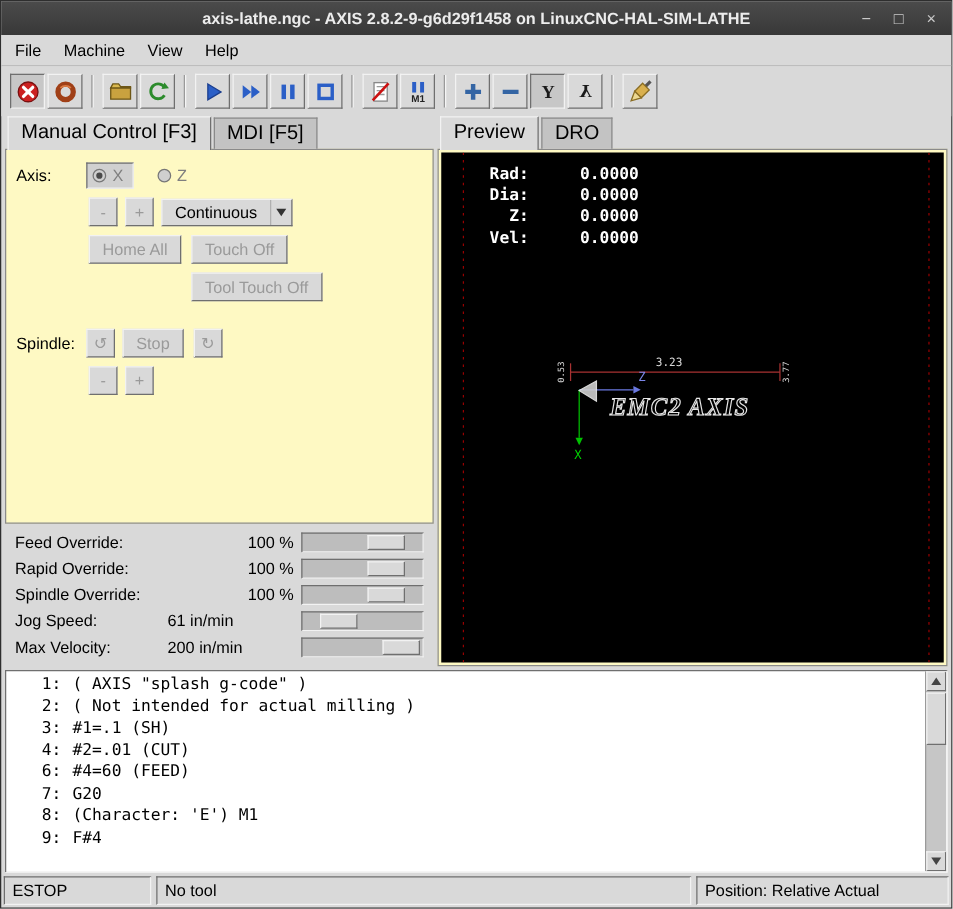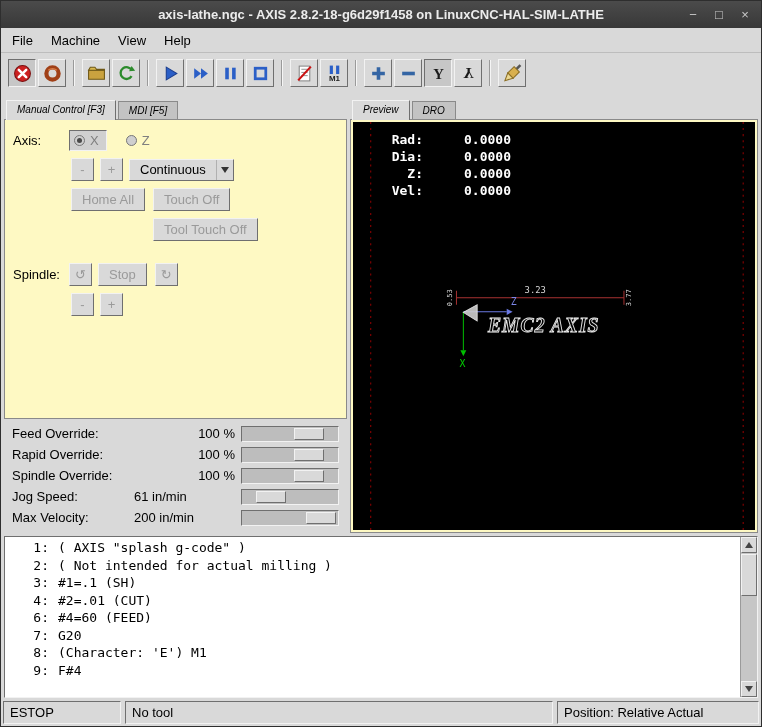--- a/index.html
+++ b/index.html
@@ -48,21 +48,21 @@
   .tbtn svg { width:19px; height:19px; display:block; }
   .tsep { width:2px; height:26px; border-left:1px solid #9a9a9a; border-right:1px solid #f5f5f5; margin:0 6px; }
   
   .main { flex:0 0 440px; display:flex; }
   .left-col { width:346px; flex:0 0 346px; display:flex; flex-direction:column; padding-left:3px; }
   .right-col { flex:1; display:flex; flex-direction:column; padding:0 3px; }
   .tabs-row { height:26px; flex:0 0 26px; display:flex; align-items:flex-end; padding-left:2px; }
   .tab {
     padding:3px 10px 3px 10px; background:#c3c3c3;
     border:1px solid #8a8a8a; border-bottom:none; margin-right:2px;
-    position:relative; top:0; font-size:10px;font-style:italic;
+    position:relative; top:0; font-size:16px;
   }
   .tab.active {
     background:#d9d9d9; padding-bottom:5px; z-index:2;
     border-top:1px solid #f2f2f2; border-left:1px solid #f2f2f2; border-right:1px solid #6f6f6f;
     margin-bottom:-1px;
   }
   .nb-content { border:1px solid #8a8a8a; background:#fef9c3; }
   .manual { height:300px; flex:0 0 300px; padding:10px 8px; }
   .row { display:flex; align-items:center; margin-bottom:7px; }
   .lbl { width:56px; flex:0 0 56px; }
@@ -128,21 +128,21 @@
   .cell-estop { width:118px; flex:0 0 118px; }
   .cell-tool { flex:1; }
   .cell-pos { width:202px; flex:0 0 202px; }
 </style>
 </head>
 <body>
 
 <div class="window">
 
   <div class="titlebar">
-    <span class="title">axis-lathe.ngc - AXIS 2.8.2-18-g6d29f1458 on LinuxCNC-HAL-SIM-LATHE</span>
+    <span class="title">axis-lathe.ngc - AXIS 2.8.2-9-g6d29f1458 on LinuxCNC-HAL-SIM-LATHE</span>
     <span class="win-controls">
       <span class="wbtn">−</span>
       <span class="wbtn">□</span>
       <span class="wbtn">×</span>
     </span>
   </div>
 
   <div class="menubar">
     <span class="menu-item">File</span>
     <span class="menu-item">Machine</span>

